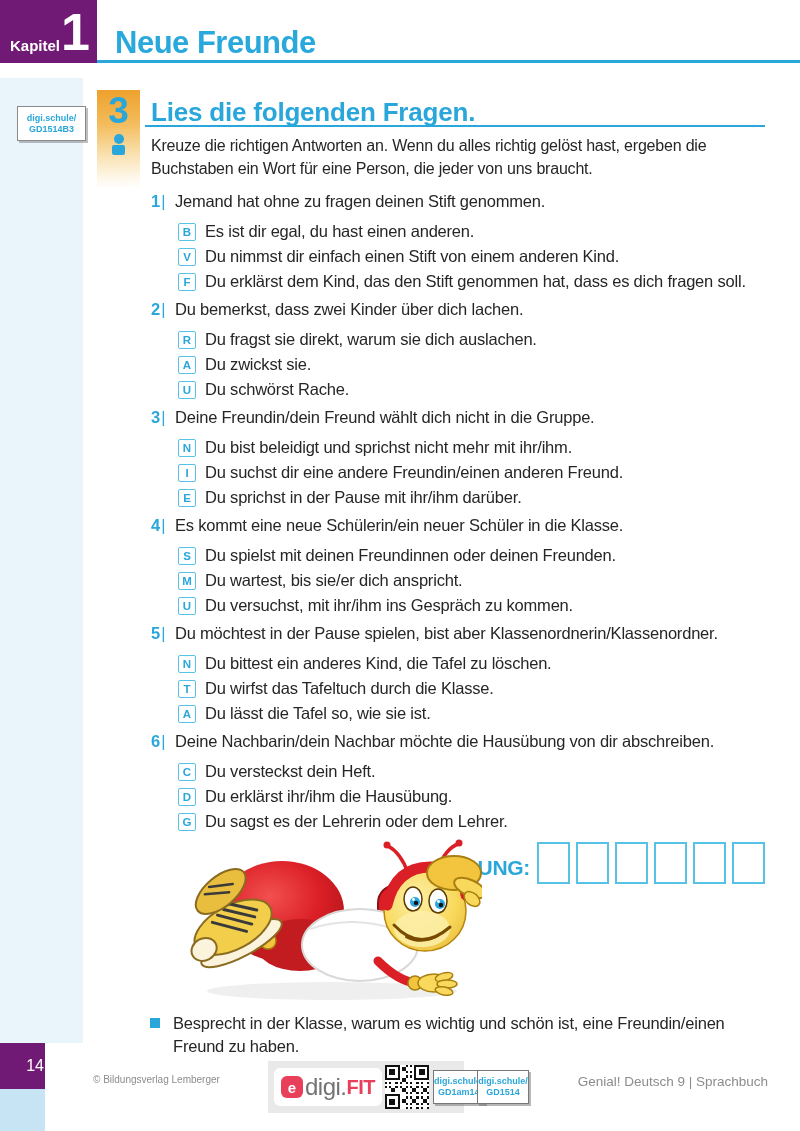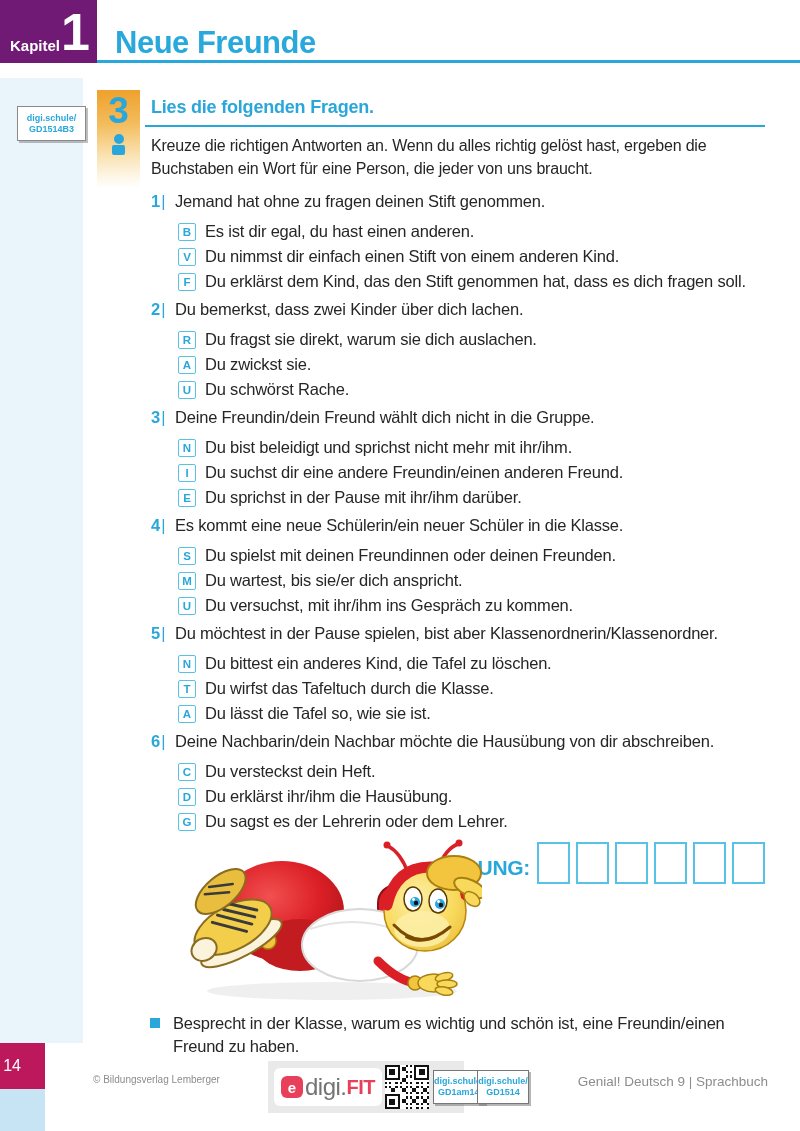--- a/index.html
+++ b/index.html
@@ -21,21 +21,21 @@
     color:#2AA7DA;font-size:9px;font-weight:bold;line-height:11px;text-align:center;}
   
   .ex-badge{position:absolute;left:97px;top:90px;width:43px;height:97px;
     background:linear-gradient(178deg,#EFA22E 2%,#F3BC5C 35%,#FAE3B4 68%,#FEF9EF 92%,#fffefb 100%);
     display:flex;flex-direction:column;align-items:center;}
   .ex-number{font-size:37px;font-weight:bold;color:#2AA7DA;line-height:40px;margin-top:1px;}
   .person-icon{margin-top:3px;display:flex;flex-direction:column;align-items:center;}
   .person-icon .head{width:10px;height:10px;border-radius:50%;background:#2AA7DA;}
   .person-icon .torso{width:13px;height:10px;border-radius:2px;background:#2AA7DA;margin-top:1px;}
   
-  .ex-title{position:absolute;left:151px;top:97px;font-size:18px;font-weight:bold;color:#2AA7DA;letter-spacing:-0.2px;}
+  .ex-title{position:absolute;left:151px;top:97px;font-size:26px;font-weight:bold;color:#2AA7DA;letter-spacing:-0.2px;}
   .ex-rule{position:absolute;left:145px;top:125px;width:620px;height:2px;background:#2AA7DA;}
   .ex-instructions{position:absolute;left:151px;top:134px;width:625px;font-size:16px;line-height:23px;color:#262626;letter-spacing:-0.2px;}
   
   .questions{position:absolute;left:151px;top:189px;width:640px;}
   .question{margin-bottom:3px;}
   .q-line{display:flex;line-height:24px;margin-bottom:6px;}
   .q-num{color:#2AA7DA;font-weight:bold;font-size:16.5px;flex:none;width:24px;}
   .q-num::after{content:"|";font-weight:normal;margin-left:1px;}
   .q-text{font-size:16.5px;letter-spacing:-0.2px;}
   .option{display:flex;align-items:center;height:25px;padding-left:27px;}
@@ -48,22 +48,22 @@
   .solution-label{color:#2AA7DA;font-weight:bold;font-size:21px;margin-right:7px;padding-bottom:4px;letter-spacing:-0.3px;}
   .sol-boxes{display:flex;gap:6px;}
   .sol-box{width:29px;height:38px;border:2px solid #56C2E5;background:#fff;}
   
   .mascot{position:absolute;left:182px;top:833px;}
   
   .discussion{position:absolute;left:149px;top:1012px;width:600px;display:flex;}
   .bullet-square{flex:none;width:10px;height:10px;background:#2AA7DA;margin:6px 13px 0 1px;}
   .discussion-text{font-size:16.5px;line-height:23px;width:560px;letter-spacing:-0.2px;}
   
-  .page-num-box{position:absolute;left:0;top:1043px;width:45px;height:46px;background:#be185d;
-    color:#fff;font-size:16px;display:flex;align-items:center;justify-content:flex-end;padding-right:24px;box-sizing:border-box;}
+  .page-num-box{position:absolute;left:0;top:1043px;width:45px;height:46px;background:#701a75;
+    color:#fff;font-size:16px;display:flex;align-items:center;justify-content:flex-end;padding-right:1px;box-sizing:border-box;}
   .page-num-sub{position:absolute;left:0;top:1089px;width:45px;height:42px;background:#C6E4F3;}
   .copyright{position:absolute;left:93px;top:1074px;font-size:10px;color:#8C8C8C;}
   .book-title{position:absolute;right:32px;top:1074px;font-size:13.5px;color:#8C8C8C;}
   .digifit-panel{position:absolute;left:268px;top:1061px;width:196px;height:52px;background:#E9E9E9;
     display:flex;align-items:center;}
   .digifit-logo{background:#fff;border-radius:6px;height:38px;margin-left:6px;padding:0 7px;
     display:flex;align-items:center;}
   .e-mark{width:22px;height:22px;background:#E8405A;border-radius:6px;color:#fff;font-weight:bold;
     font-size:15px;display:flex;align-items:center;justify-content:center;margin-right:2px;}
   .digi-word{color:#737373;font-size:24px;letter-spacing:-0.5px;}

